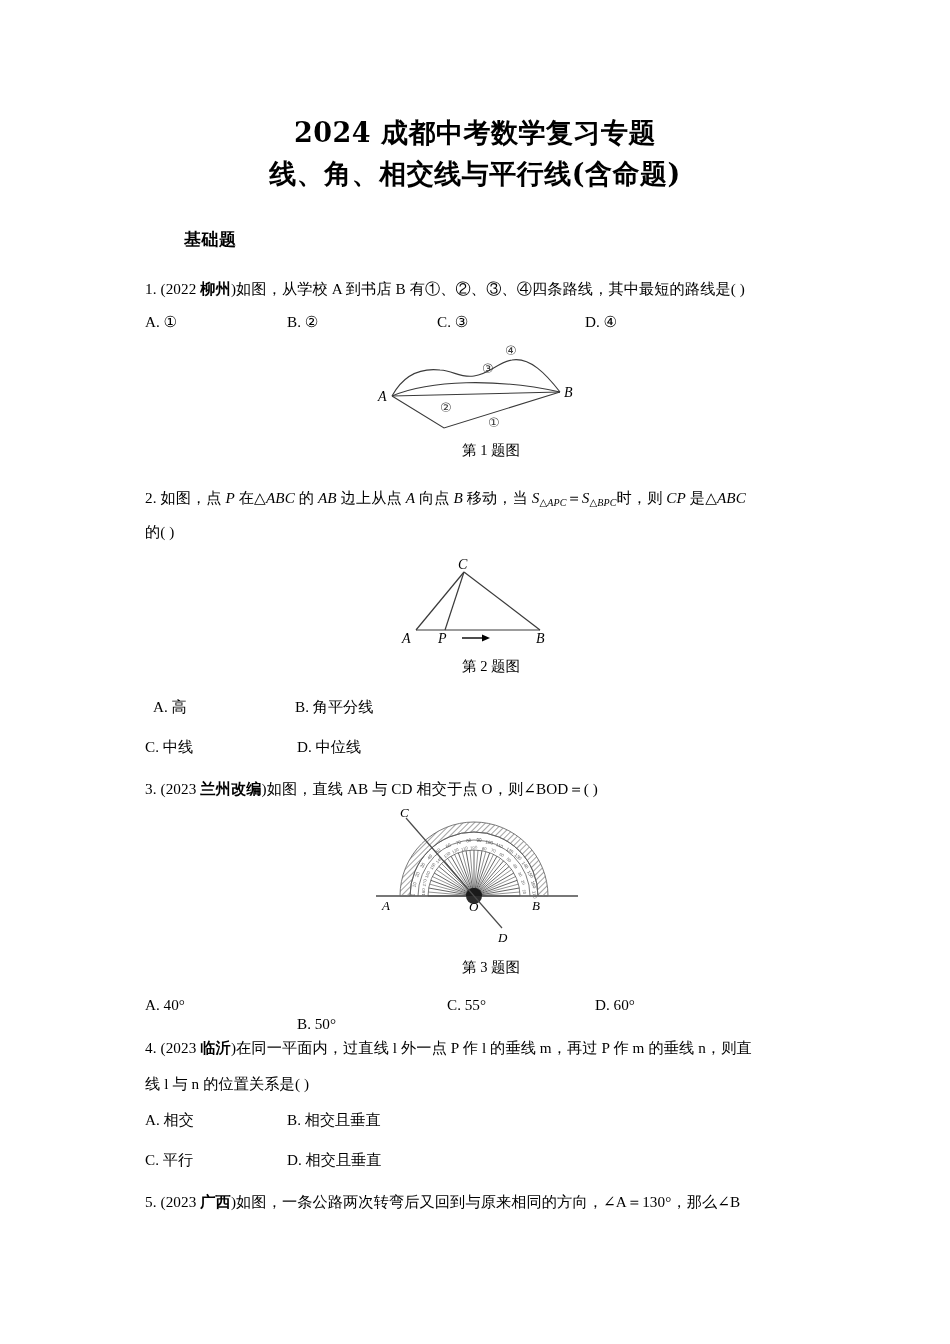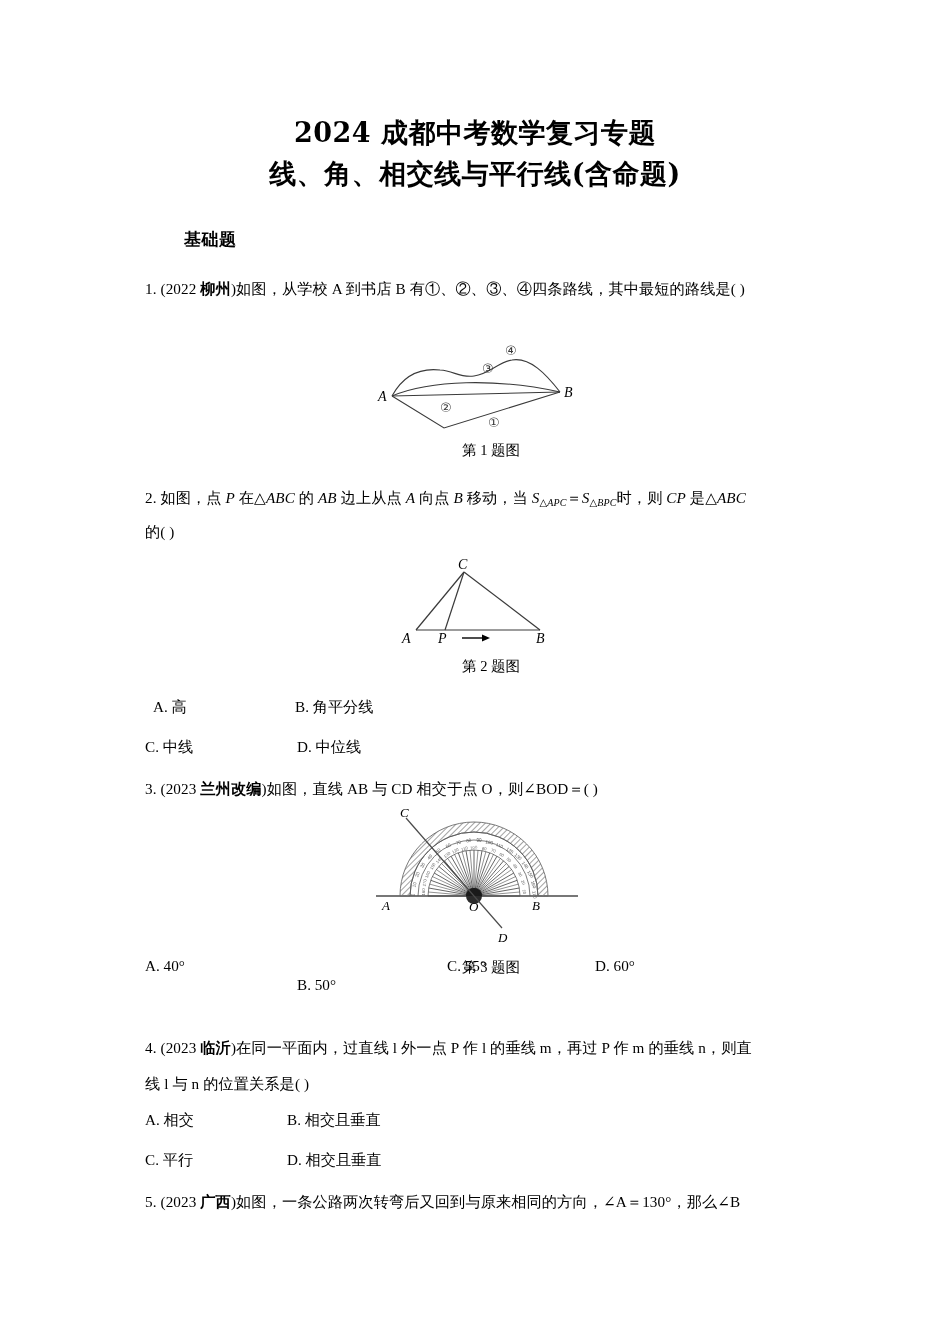--- a/index.html
+++ b/index.html
@@ -92,20 +92,26 @@
 
   <div class="title-block">
     <div class="title-line">2024 成都中考数学复习专题</div>
     <div class="title-line">线、角、相交线与平行线(含命题)</div>
   </div>
 
   <div class="section-heading">基础题</div>
 
   <div class="qtext" style="left:145px; top:277px;"><span>1. (2022 </span><span class="bold-city">柳州</span><span>)如图，从学校 A 到书店 B 有①、②、③、④四条路线，其中最短的路线是(      )</span></div>
 
+  <div class="opt-row" style="top:313px;">
+    <span class="opt" style="left:0px;">A. ①</span>
+    <span class="opt" style="left:142px;">B. ②</span>
+    <span class="opt" style="left:292px;">C. ③</span>
+    <span class="opt" style="left:440px;">D. ④</span>
+  </div>
 
   <div class="fig" style="left:378px; top:340px;">
     <svg width="200" height="95" viewBox="0 0 200 95">
 
       <path d="M14,56 C26,34 44,28 62,30 C76,31 82,38 96,36 C112,34 120,22 134,20 C152,17 168,34 182,52" fill="none" stroke="#3a3a3a" stroke-width="1.1"></path>
 
       <path d="M14,56 C52,40 118,38 182,52" fill="none" stroke="#3a3a3a" stroke-width="1.1"></path>
 
       <line x1="14" y1="56" x2="182" y2="52" stroke="#3a3a3a" stroke-width="1.1"></line>
 
@@ -269,21 +275,21 @@
       <text x="16" y="104" font-family="Liberation Serif, serif" font-style="italic" font-size="13" fill="#000">A</text>
       <text x="103" y="105" font-family="Liberation Serif, serif" font-style="italic" font-size="13" fill="#000">O</text>
       <text x="166" y="104" font-family="Liberation Serif, serif" font-style="italic" font-size="13" fill="#000">B</text>
       <text x="34" y="11" font-family="Liberation Serif, serif" font-style="italic" font-size="13" fill="#000">C</text>
       <text x="132" y="136" font-family="Liberation Serif, serif" font-style="italic" font-size="13" fill="#000">D</text>
     </svg>
   </div>
 
   <div class="caption" style="top:958px;">第 3 题图</div>
 
-  <div class="opt-row" style="top:957px;">
+  <div class="opt-row" style="top:996px;">
     <span class="opt" style="left:0px;">A. 40°</span>
     <span class="opt" style="left:152px;margin-top:19px;">B. 50°</span>
     <span class="opt" style="left:302px;">C. 55°</span>
     <span class="opt" style="left:450px;">D. 60°</span>
   </div>
 
   <div class="qtext" style="left:145px; top:1036px;"><span>4. (2023 </span><span class="bold-city">临沂</span><span>)在同一平面内，过直线 l 外一点 P 作 l 的垂线 m，再过 P 作 m 的垂线 n，则直</span></div>
   <div class="qtext" style="left:145px; top:1072px;">线 l 与 n 的位置关系是(      )</div>
 
   <div class="opt-row" style="top:1110px;">

